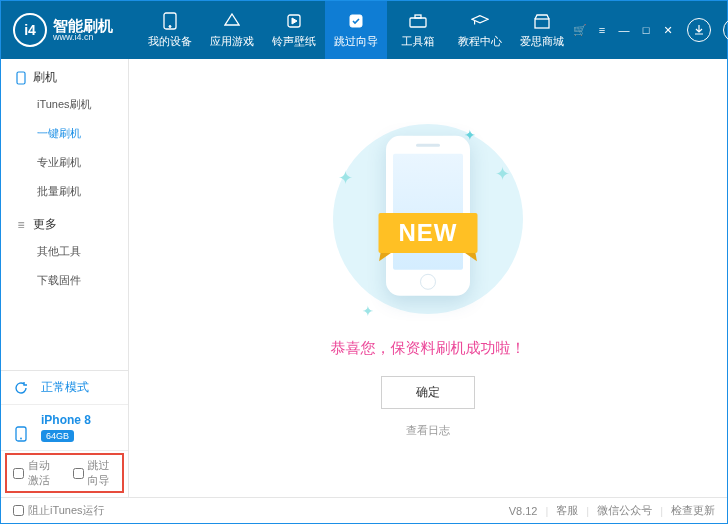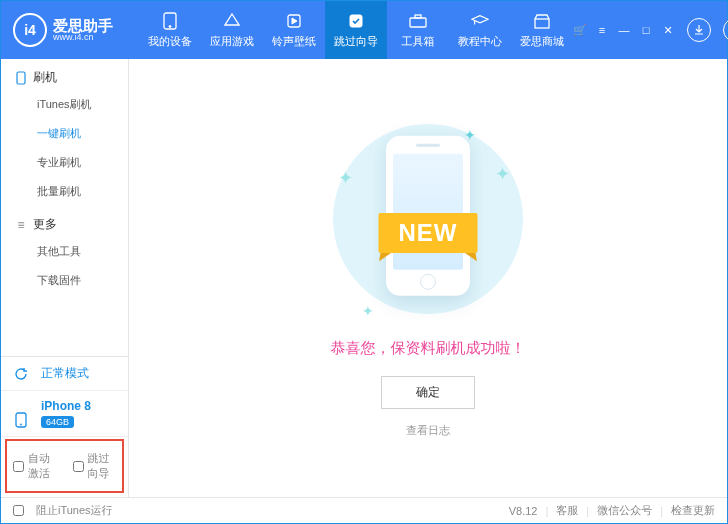--- a/index.html
+++ b/index.html
@@ -1,21 +1,21 @@
 <!DOCTYPE html>
 <html><head>
 <meta charset="utf-8">
 <style>
 * { box-sizing: border-box; margin: 0; padding: 0; }
 body { font-family: "Microsoft YaHei", Arial, sans-serif; background: #fff; width: 728px; height: 524px; overflow: hidden; }
 
 .window-border { width: 728px; height: 524px; border: 1px solid #1b8fe6; display: flex; flex-direction: column; }
 
 
-.titlebar { background: #3b82f6; height: 58px; display: flex; align-items: center; color: #fff; padding: 0 10px 0 12px; }
+.titlebar { background: #0369a1; height: 58px; display: flex; align-items: center; color: #fff; padding: 0 10px 0 12px; }
 .logo { display: flex; align-items: center; gap: 6px; min-width: 120px; }
 .logo-circle { width: 34px; height: 34px; border: 2px solid #fff; border-radius: 50%; display: flex; align-items: center; justify-content: center; font-weight: bold; font-size: 14px; }
 .logo-text { display: flex; flex-direction: column; line-height: 1; }
 .logo-main { font-size: 15px; font-weight: bold; }
 .logo-sub { font-size: 9px; opacity: .9; }
 
 .nav { display: flex; height: 100%; align-items: stretch; margin-left: 6px; }
 .nav-item { display: flex; flex-direction: column; align-items: center; justify-content: center; width: 62px; font-size: 11px; gap: 4px; cursor: pointer; }
 .nav-item.active { background: #0f7dd4; }
 .nav-icon { width: 18px; height: 18px; display: flex; align-items: center; justify-content: center; }
@@ -35,21 +35,21 @@
 .sb-list { }
 .sb-item { padding: 7px 0 7px 22px; color: #555; cursor: pointer; font-size: 11px; }
 .sb-item.active { color: #1b8fe6; }
 
 .sb-bottom { margin-top: auto; border-top: 1px solid #e5e5e5; }
 .dev-row { display: flex; align-items: flex-end; gap: 12px; padding: 8px 12px; color: #1b8fe6; font-size: 12px; border-bottom: 1px solid #eee; }
 .dev-row:last-child { border-bottom: none; }
 .dev-icon { width: 16px; height: 16px; display: inline-flex; align-items: center; justify-content: center; }
 .badge { background: #1b8fe6; color: #fff; font-size: 9px; padding: 1px 5px; border-radius: 3px; }
 
-.cb-row-wrap { border: 2px solid #e74c3c; margin: 2px 4px 4px 4px; padding: 10px 6px; display: flex; gap: 16px; font-size: 11px; color: #888; }
+.cb-row-wrap { border: 2px solid #e74c3c; margin: 2px 4px 4px 4px; padding: 3px 6px; display: flex; gap: 16px; font-size: 11px; color: #888; }
 .cb-row-wrap label { display: flex; align-items: center; gap: 4px; cursor: pointer; }
 .cb-row-wrap input { width: 11px; height: 11px; }
 
 
 .main { flex: 1; display: flex; flex-direction: column; align-items: center; justify-content: flex-start; padding-top: 60px; }
 
 .hero { position: relative; width: 220px; height: 200px; display: flex; align-items: center; justify-content: center; }
 .bigcircle { width: 190px; height: 190px; border-radius: 50%; background: #e0f5fb; position: relative; }
 .phone { position: absolute; left: 50%; top: 50%; transform: translate(-50%,-52%); width: 84px; height: 160px; background: #fff; border-radius: 14px; box-shadow: 0 6px 20px rgba(0,80,130,.15); }
 .phone::before { content: ""; position: absolute; left: 50%; top: 8px; transform: translateX(-50%); width: 24px; height: 3px; border-radius: 2px; background: #d9e7f0; }
@@ -67,36 +67,36 @@
 .spark.s2 { left: 146px; top: 8px; color: #68d5de; font-size: 14px; }
 .spark.s3 { right: 28px; top: 44px; }
 .spark.s4 { left: 44px; bottom: 0; font-size: 14px; }
 
 .msg { margin-top: 20px; font-size: 15px; color: #ec4899; }
 .btn { margin-top: 18px; background: #fff; border: 1px solid #d0d0d0; color: #333; font-size: 12px; padding: 7px 34px; cursor: pointer; }
 .log-link { margin-top: 14px; font-size: 11px; color: #999; cursor: pointer; }
 
 
 .statusbar { height: 26px; border-top: 1px solid #e5e5e5; display: flex; align-items: center; font-size: 11px; color: #888; padding: 0 12px; }
-.statusbar label { display: flex; align-items: center; gap: 12px; cursor: pointer; }
+.statusbar label { display: flex; align-items: center; gap: 4px; cursor: pointer; }
 .statusbar input { width: 11px; height: 11px; }
 .sb-right { margin-left: auto; display: flex; align-items: center; gap: 8px; }
 .sb-right .sep { color: #ddd; }
 .sb-right span { cursor: pointer; }
 </style>
 </head>
 <body>
 
 <div class="window-border">
 
   <div class="titlebar">
     <div class="logo">
       <div class="logo-circle">i4</div>
       <div class="logo-text">
-        <span class="logo-main">爱思助手</span>
+        <span class="logo-main">智能刷机</span>
         <span class="logo-sub">www.i4.cn</span>
       </div>
     </div>
 
     <div class="nav">
       <div class="nav-item">
         <span class="nav-icon">
             <svg width="14" height="18" viewBox="0 0 14 18">
               <rect x="1" y="1" width="12" height="16" rx="2" fill="none" stroke="#fff" stroke-width="1.3"></rect>
               <circle cx="7" cy="14.5" r="1" fill="#fff"></circle>

